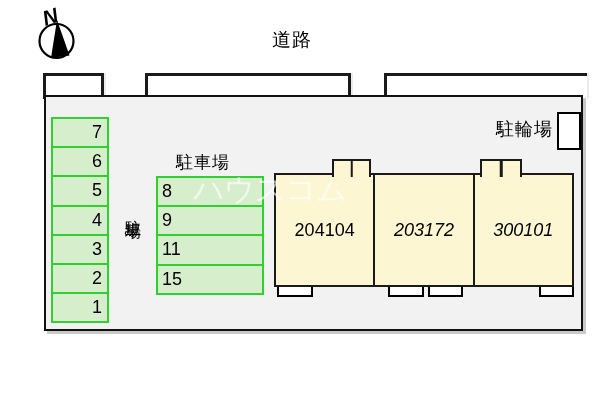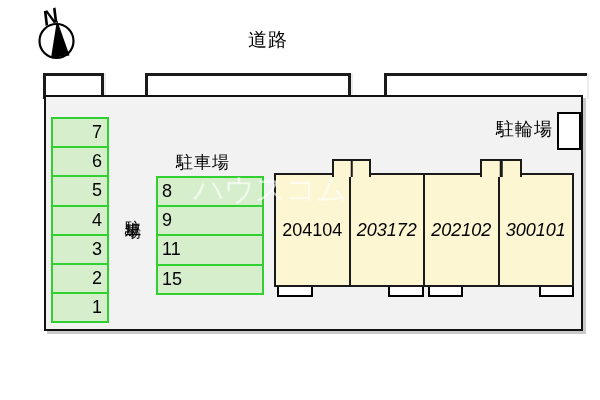--- a/index.html
+++ b/index.html
@@ -6,21 +6,21 @@
   .canvas{
     position:relative;width:600px;height:400px;background:#ffffff;overflow:hidden;
     font-family:"Liberation Sans","DejaVu Sans",sans-serif;color:#000;
   }
   .abs{position:absolute;}
 
   
   .compass{left:28px;top:0px;width:58px;height:68px;}
 
   
-  .road-label{left:248px;top:27px;width:64px;font-size:19px;letter-spacing:1px;}
+  .road-label{left:260px;top:27px;width:64px;text-align:center;font-size:19px;letter-spacing:1px;}
 
   
   .wall{position:absolute;height:23px;border:3px solid #1a1a1a;border-bottom:none;background:transparent;box-shadow:2px 0 0 rgba(0,0,0,0.08);}
   .wall-1{left:43px;top:73px;width:55px;}
   .wall-2{left:145px;top:73px;width:200px;}
   .wall-3{left:384px;top:73px;width:200px;border-right:none;}
 
   
   .site{left:44px;top:95px;width:539px;height:236px;background:#f2f2f2;border:2.5px solid #111;box-shadow:3px 3px 0 #c9c9c9;box-sizing:border-box;}
 
@@ -109,24 +109,20 @@
     <div class="abs building">
       <div class="unit">
         <span>204</span>
         <span>104</span>
       </div>
       <div class="unit">
         <span>203</span>
         <span>172</span>
       </div>
       <div class="unit">
-        <span>202</span>
-        <span>102</span>
-      </div>
-      <div class="unit">
         <span>300</span>
         <span>101</span>
       </div>
     </div>
 
     <div class="stair-tab stair-tab-1">
         <div class="tab-divider"></div>
       </div>
     <div class="stair-tab stair-tab-2">
         <div class="tab-divider"></div>

